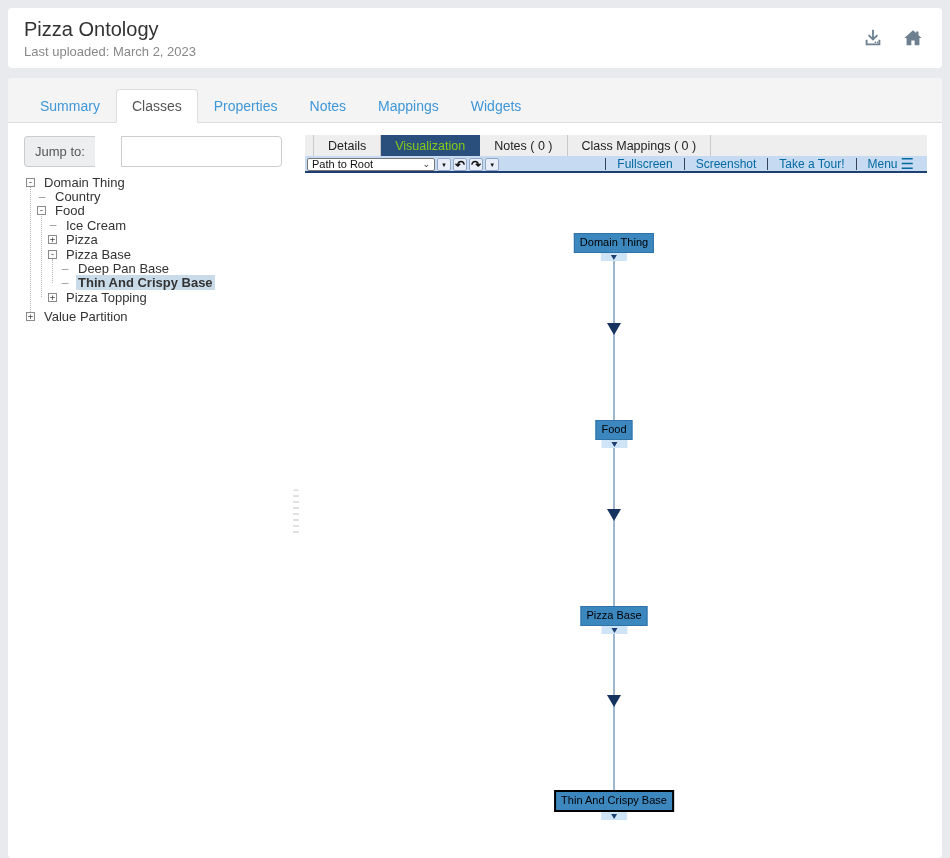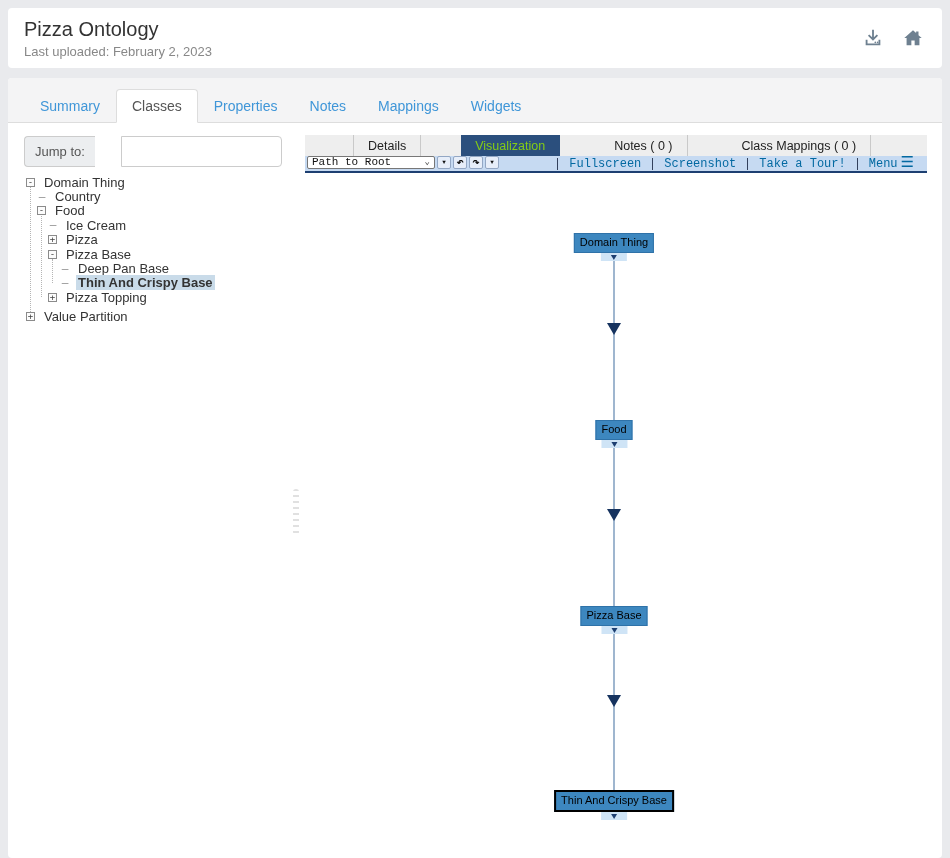--- a/index.html
+++ b/index.html
@@ -40,24 +40,24 @@
   .g0{left:6px;top:11px;height:130px;}
   .g1{left:17px;top:41px;height:81px;}
   .g2{left:28px;top:84px;height:24px;}
 
   
   .divider{position:absolute;left:285px;top:366px;width:6px;height:46px;border-radius:3px;background:repeating-linear-gradient(to bottom,#d9d9d9 0 2px,transparent 2px 6px);cursor:col-resize;opacity:.8;}
 
   
   .viz{position:absolute;left:297px;top:12px;width:622px;bottom:0;box-sizing:border-box;}
   .viz-tabs{height:21px;background:#eee;display:flex;font-size:12.5px;color:#222;align-items:stretch;padding-left:8px;}
-  .vtab{padding:0 14px;display:flex;align-items:center;border-right:1px solid #c9c9c9;cursor:pointer;white-space:nowrap;margin-left:40px;}
+  .vtab{padding:0 14px;display:flex;align-items:center;border-right:1px solid #c9c9c9;cursor:pointer;white-space:nowrap;}
   .vtab:first-child{border-left:1px solid #c9c9c9;}
   .vtab.active{background:#2b4f7d;color:#84cc16;border-right-color:#2b4f7d;}
-  .viz-toolbar{height:15px;background:#c6daf2;border-bottom:2px solid #1d3f71;display:flex;align-items:flex-start;padding:0 2px;gap:2px;font-size:11px;font-family:Liberation Mono, monospace;}
+  .viz-toolbar{height:15px;background:#c6daf2;border-bottom:2px solid #1d3f71;display:flex;align-items:flex-end;padding:0 2px;gap:2px;font-size:11px;}
   .mode-select{width:128px;height:13px;background:#fff;border:1px solid #777;border-radius:2px;display:flex;align-items:center;justify-content:space-between;padding:0 4px;box-sizing:border-box;font-size:11px;color:#111;cursor:pointer;line-height:11px;}
   .mode-chevron{font-size:9px;color:#333;line-height:9px;}
   .tbtn{height:13px;min-width:14px;background:#e7eef9;border:1px solid #93a7c4;border-radius:2px;display:flex;align-items:center;justify-content:center;cursor:pointer;box-sizing:border-box;padding:0 1px;}
   .tbtn .tri{font-size:6px;color:#111;line-height:6px;}
   .tbtn .curve{font-size:12px;font-weight:bold;color:#111;line-height:10px;}
   .toolbar-right{margin-left:auto;display:flex;align-items:center;font-size:12px;color:#0369a1;height:100%;}
   .tr-item{padding:0 11px;cursor:pointer;white-space:nowrap;display:flex;align-items:center;}
   .tr-sep{width:1px;height:12px;background:#33415c;}
   .hamburger{font-size:15px;line-height:12px;margin-left:3px;}
 
@@ -73,21 +73,21 @@
   .strip-tri{width:0;height:0;border-left:3.5px solid transparent;border-right:3.5px solid transparent;border-top:5px solid #1d3f71;}
 </style>
 </head>
 <body>
 
 <div class="page">
 
   <div class="header-card">
     <div class="header-titles">
       <h1 class="page-title">Pizza Ontology</h1>
-      <div class="page-subtitle">Last uploaded: February 2, 2023</div>
+      <div class="page-subtitle">Last uploaded: March 2, 2023</div>
     </div>
     <div class="header-icons">
       <span class="hicon">
         <svg viewBox="0 0 24 24" fill="currentColor">
             <path d="M11 3h2v8.2l3.1-3.1 1.4 1.4L12 15 6.5 9.5l1.4-1.4L11 11.2V3z"></path>
             <path d="M4 14h2v4h12v-4h2v6H4v-6z"></path>
             <circle cx="14.5" cy="16.8" r="0.9"></circle>
             <circle cx="17" cy="16.8" r="0.9"></circle>
           </svg>
       </span>

